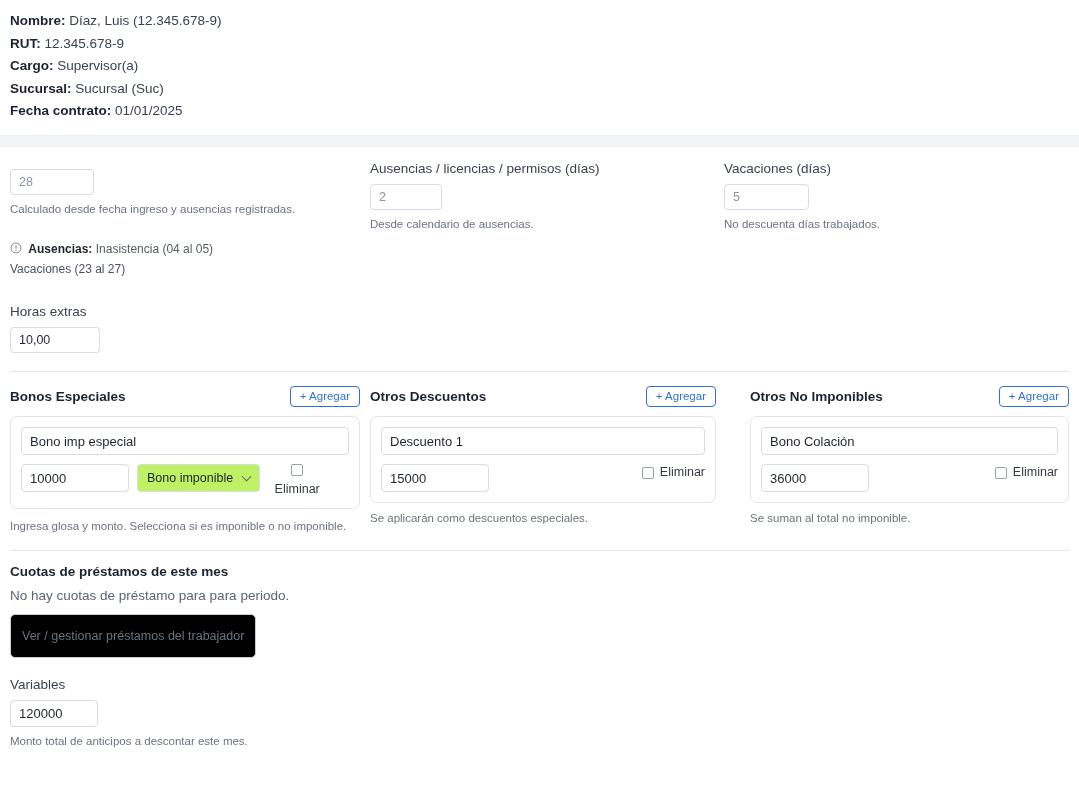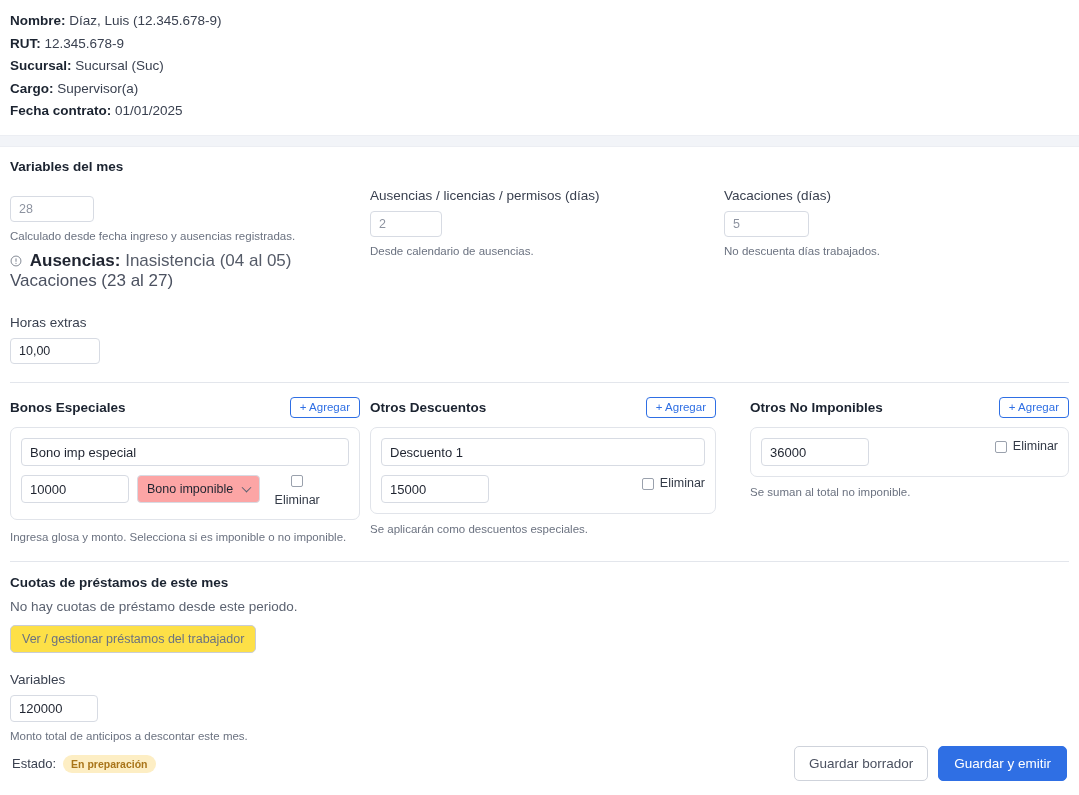--- a/index.html
+++ b/index.html
@@ -38,21 +38,21 @@
   
   .vars { display: flex; margin-top: 14px; }
   .vcol { }
   .vcol.c1 { width: 360px; }
   .vcol.c2 { width: 354px; }
   .vcol.c3 { width: 300px; }
   .vcol input.txt { margin-top: 8px; width: 84px; }
   .vcol.c2 input.txt { width: 72px; }
   .vcol.c3 input.txt { width: 85px; }
 
-  .abs-note { font-size: 17px; color: #4b5160; margin-top: 8px; line-height: 17px; }
+  .abs-note { font-size: 12px; color: #4b5160; margin-top: 24px; line-height: 17px; }
   .abs-note .ico { display: inline-block; vertical-align: -1px; margin-right: 3px; }
   .abs-note b { font-weight: bold; color: #1f2430; }
   .abs-note .val { color: #555b68; }
   .abs-note .l2 { display: block; margin-top: 2px; color: #4b5160; }
 
   .he-wrap { margin-top: 26px; }
   .he-wrap input.txt { margin-top: 8px; width: 90px; }
 
   hr.sep { border: 0; border-top: 1px solid #e3e6ec; margin: 18px 10px 0 10px; }
 
@@ -75,21 +75,21 @@
     border: 1px solid #e1e4ea; border-radius: 7px; padding: 10px;
     margin-top: 9px; margin-right: 10px; background: #fff;
   }
   .col.c .card { margin-right: 0; }
   .card .glosa { width: 100%; height: 28px; margin-bottom: 9px; font-size: 13px; }
   .row2 { display: flex; align-items: flex-start; }
   .row2 .amount { width: 108px; height: 28px; font-size: 13px; }
   .col.b .row2 .amount, .col.c .row2 .amount { width: 108px; }
   .sel {
     margin-left: 8px; height: 28px; border: 1px solid #d7dbe3; border-radius: 4px;
-    background: #fca5a5; font-size: 12.5px; color: #1f2430; padding: 0 26px 0 9px;
+    background: #bef264; font-size: 12.5px; color: #1f2430; padding: 0 26px 0 9px;
     display: flex; align-items: center; position: relative; white-space: nowrap;
   }
   .sel .chev {
     position: absolute; right: 9px; top: 50%; width: 7px; height: 7px;
     border-right: 1.4px solid #5a6070; border-bottom: 1.4px solid #5a6070;
     transform: translateY(-70%) rotate(45deg);
   }
   .del-wrap { margin-left: 14px; width: 46px; text-align: center; font-size: 12.5px;
               color: #333a47; line-height: 17px; }
   .del-wrap.inline { display: flex; align-items: center; width: auto;
@@ -97,23 +97,23 @@
   .cbx { width: 12px; height: 12px; border: 1px solid #9aa1ad; border-radius: 2px;
          background: #fff; display: inline-block; }
   .del-wrap.inline .cbx { margin-right: 6px; }
   .card-hint { font-size: 11.5px; color: #6b7280; margin-top: 11px; }
   .col.b .card-hint, .col.c .card-hint { margin-top: 9px; }
 
   
   .blk-title { font-size: 13.5px; font-weight: bold; color: #1b2330; }
   .blk-text { font-size: 13.5px; color: #5c6371; margin-top: 9px; }
   .btn-ghost {
-    margin-top: 11px; border: 1px solid #c9cdd6; border-radius: 5px; background: #fde047;
+    margin-top: 11px; border: 1px solid #c9cdd6; border-radius: 5px; background: #000000;
     color: #6b7280; font-size: 12.5px; font-family: "Liberation Sans", sans-serif;
-    padding: 6px 11px; cursor: pointer;
+    padding: 14px 11px; cursor: pointer;
   }
   .ant-label { font-size: 13.5px; color: #3a4150; margin-top: 19px; }
   #anticipos-input { margin-top: 8px; width: 88px; height: 27px; font-size: 13px; }
 
   
   .footer { position: absolute; left: 0; right: 0; bottom: 14px;
             display: flex; align-items: center; padding: 0 12px; }
   .estado { font-size: 13px; color: #3a4150; }
   .badge {
     margin-left: 7px; background: #fdeec4; color: #a9751a; font-size: 10.5px;
@@ -139,37 +139,36 @@
   <div class="emp-header">
     <div class="emp-line">
       <b>Nombre:</b>
       <span>Díaz, Luis (12.345.678-9)</span>
     </div>
     <div class="emp-line">
       <b>RUT:</b>
       <span>12.345.678-9</span>
     </div>
     <div class="emp-line">
+      <b>Cargo:</b>
+      <span>Supervisor(a)</span>
+    </div>
+    <div class="emp-line">
       <b>Sucursal:</b>
       <span>Sucursal (Suc)</span>
     </div>
     <div class="emp-line">
-      <b>Cargo:</b>
-      <span>Supervisor(a)</span>
-    </div>
-    <div class="emp-line">
       <b>Fecha contrato:</b>
       <span>01/01/2025</span>
     </div>
   </div>
 
   <div class="band"></div>
 
   <div class="section">
-    <div class="sec-title">Variables del mes</div>
 
     <div class="vars">
       <div class="vcol c1">
         <input class="txt muted" type="text" value="28" style="">
         <div class="hint">Calculado desde fecha ingreso y ausencias registradas.</div>
         <div class="abs-note">
           <span class="ico">
             <svg width="12" height="12" viewBox="0 0 16 16">
               <circle cx="8" cy="8" r="6.6" fill="none" stroke="#6b7280" stroke-width="1.1"></circle>
               <line x1="8" y1="4.6" x2="8" y2="9" stroke="#6b7280" stroke-width="1.2"></line>
@@ -244,46 +243,39 @@
       </div>
       <div class="card-hint">Se aplicarán como descuentos especiales.</div>
     </div>
 
     <div class="col c">
       <div class="col-head">
         <span class="col-title">Otros No Imponibles</span>
         <button class="btn-add">+ Agregar</button>
       </div>
       <div class="card">
+        <input class="txt glosa" type="text" value="Bono Colación" style="">
         <div class="row2">
           <input class="txt amount" type="text" value="36000" style="">
           <div class="del-wrap inline">
             <span class="cbx"></span>
             <span>Eliminar</span>
           </div>
         </div>
       </div>
       <div class="card-hint">Se suman al total no imponible.</div>
     </div>
   </div>
 
   <hr class="sep">
 
   <div class="section">
     <div class="blk-title" style="margin-top:13px;">Cuotas de préstamos de este mes</div>
-    <div class="blk-text">No hay cuotas de préstamo desde este periodo.</div>
+    <div class="blk-text">No hay cuotas de préstamo para para periodo.</div>
     <button class="btn-ghost">Ver / gestionar préstamos del trabajador</button>
 
     <div class="ant-label">Variables</div>
     <input class="txt" id="anticipos-input" type="text" value="120000" style="">
     <div class="hint">Monto total de anticipos a descontar este mes.</div>
   </div>
 
-  <div class="footer">
-    <span class="estado">Estado:</span>
-    <span class="badge">En preparación</span>
-    <span class="f-actions">
-      <button class="btn-sec">Guardar borrador</button>
-      <button class="btn-pri">Guardar y emitir</button>
-    </span>
-  </div>
 
 </div>
 
 </body></html>

